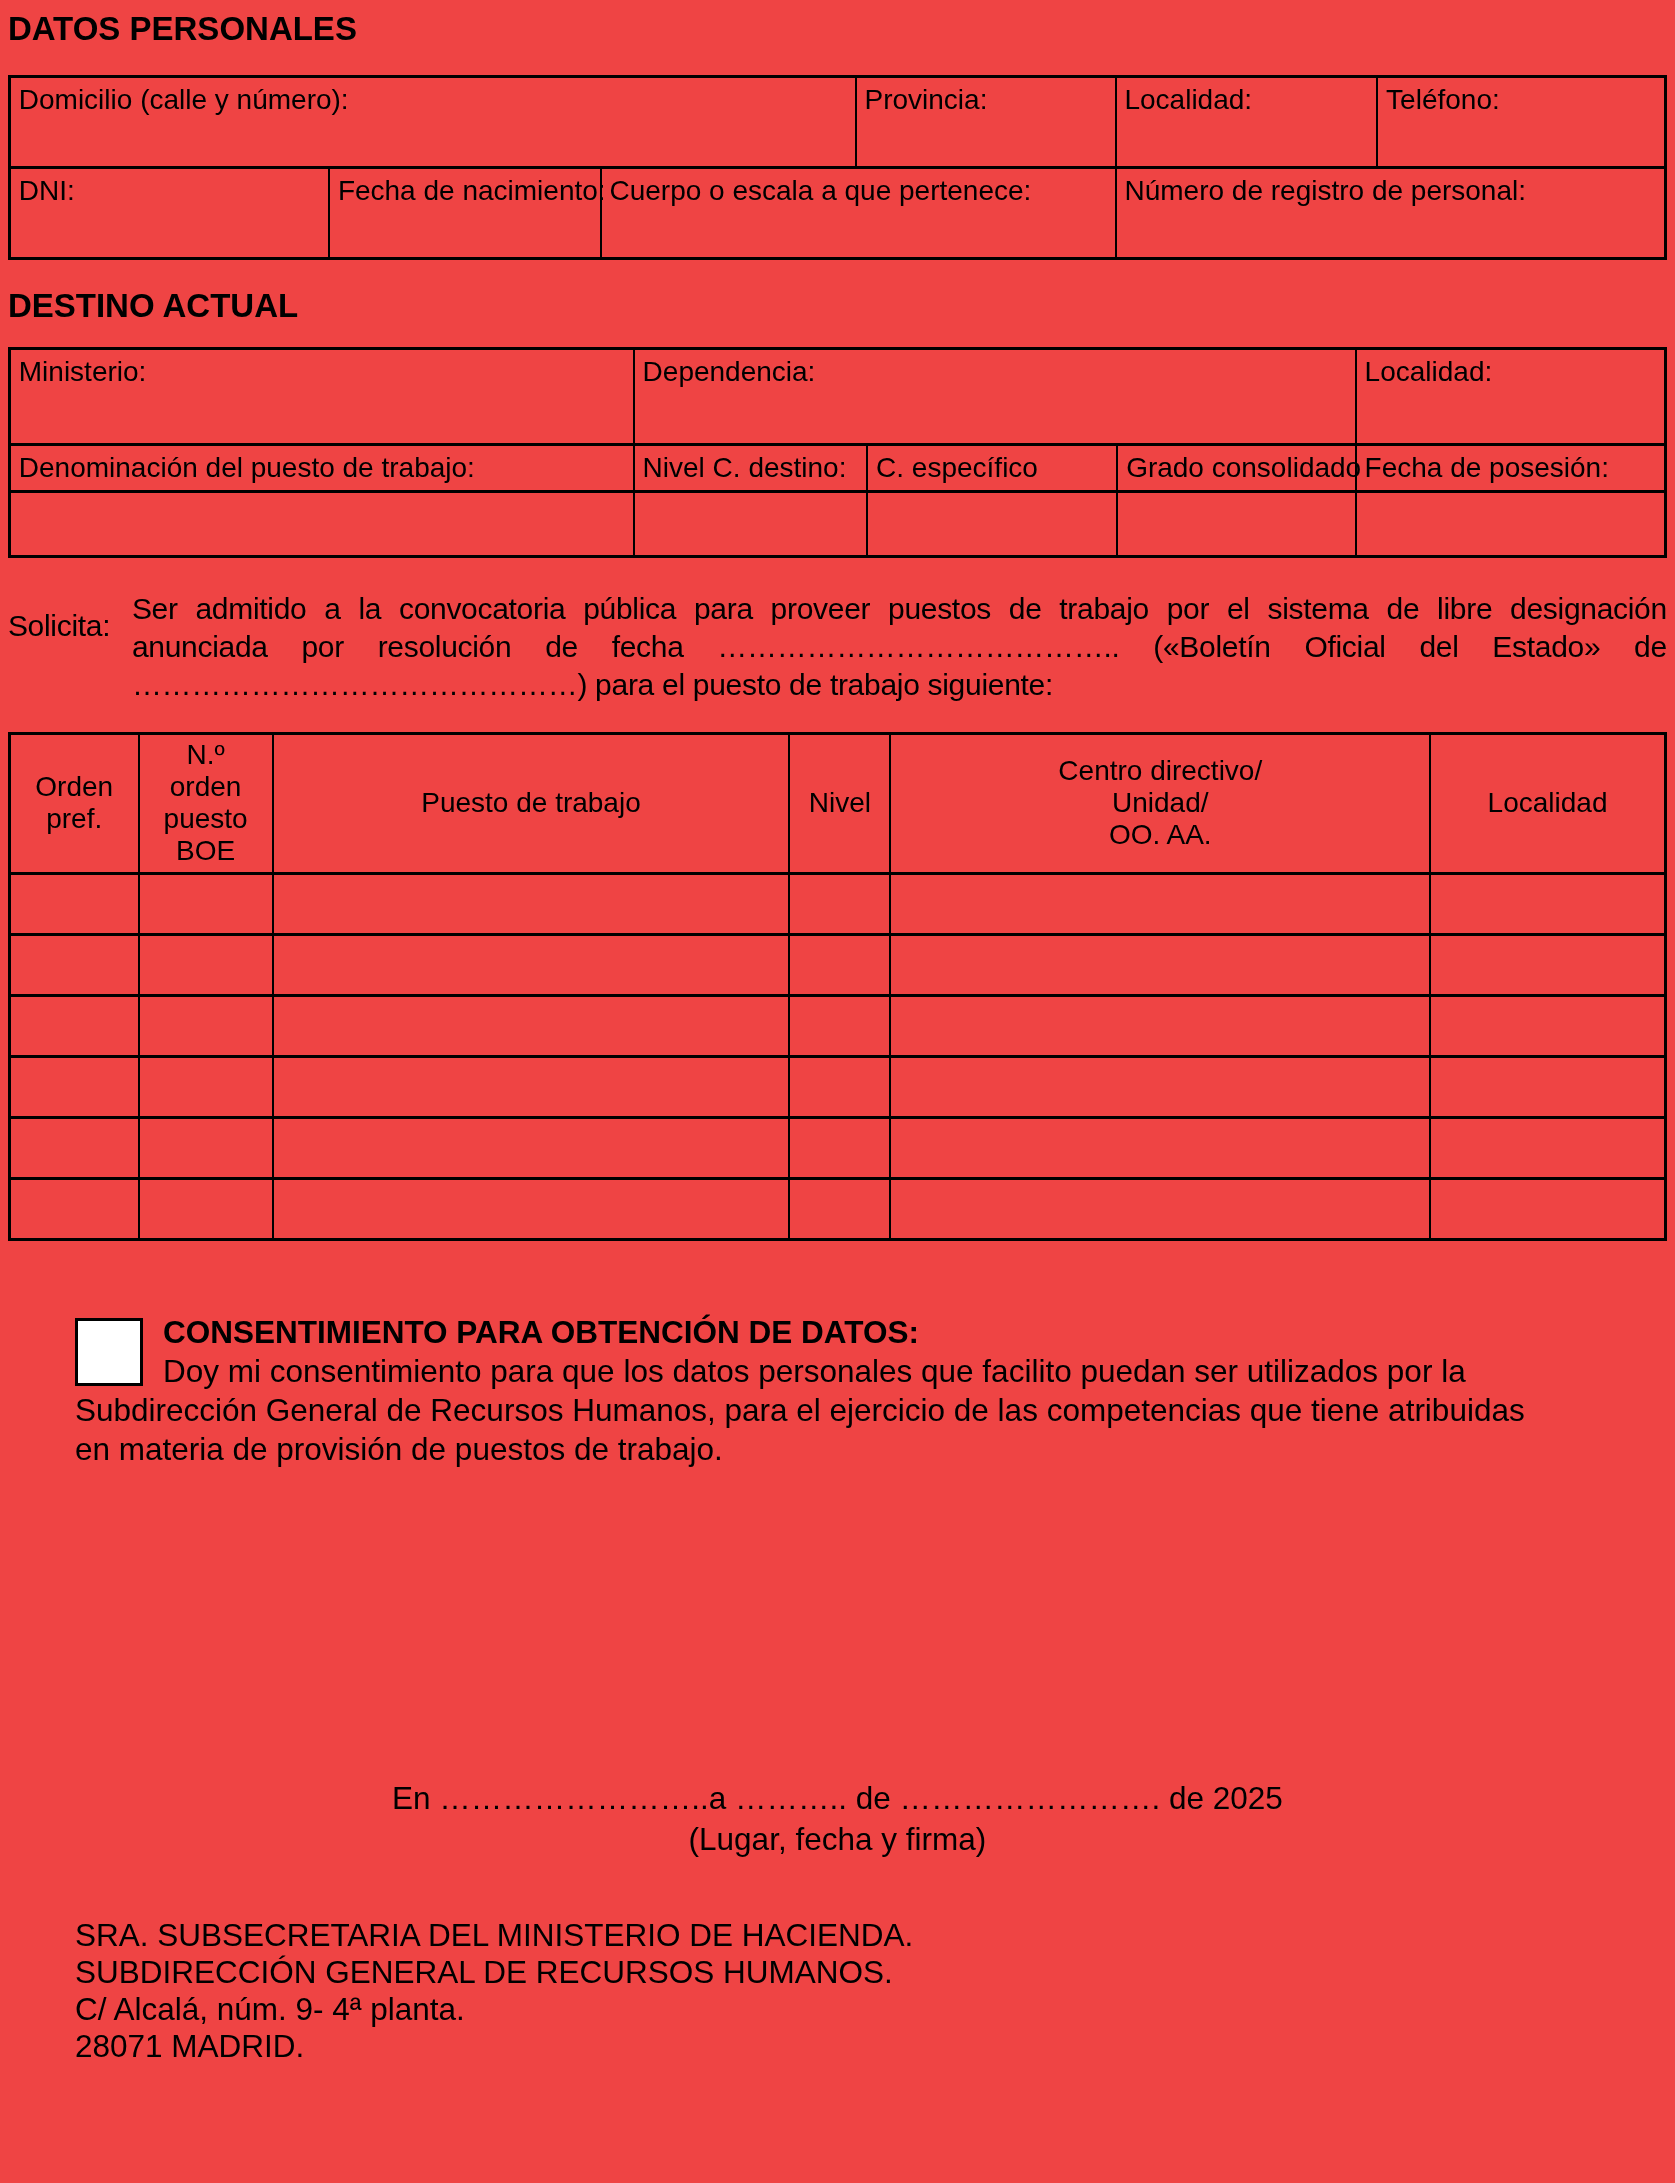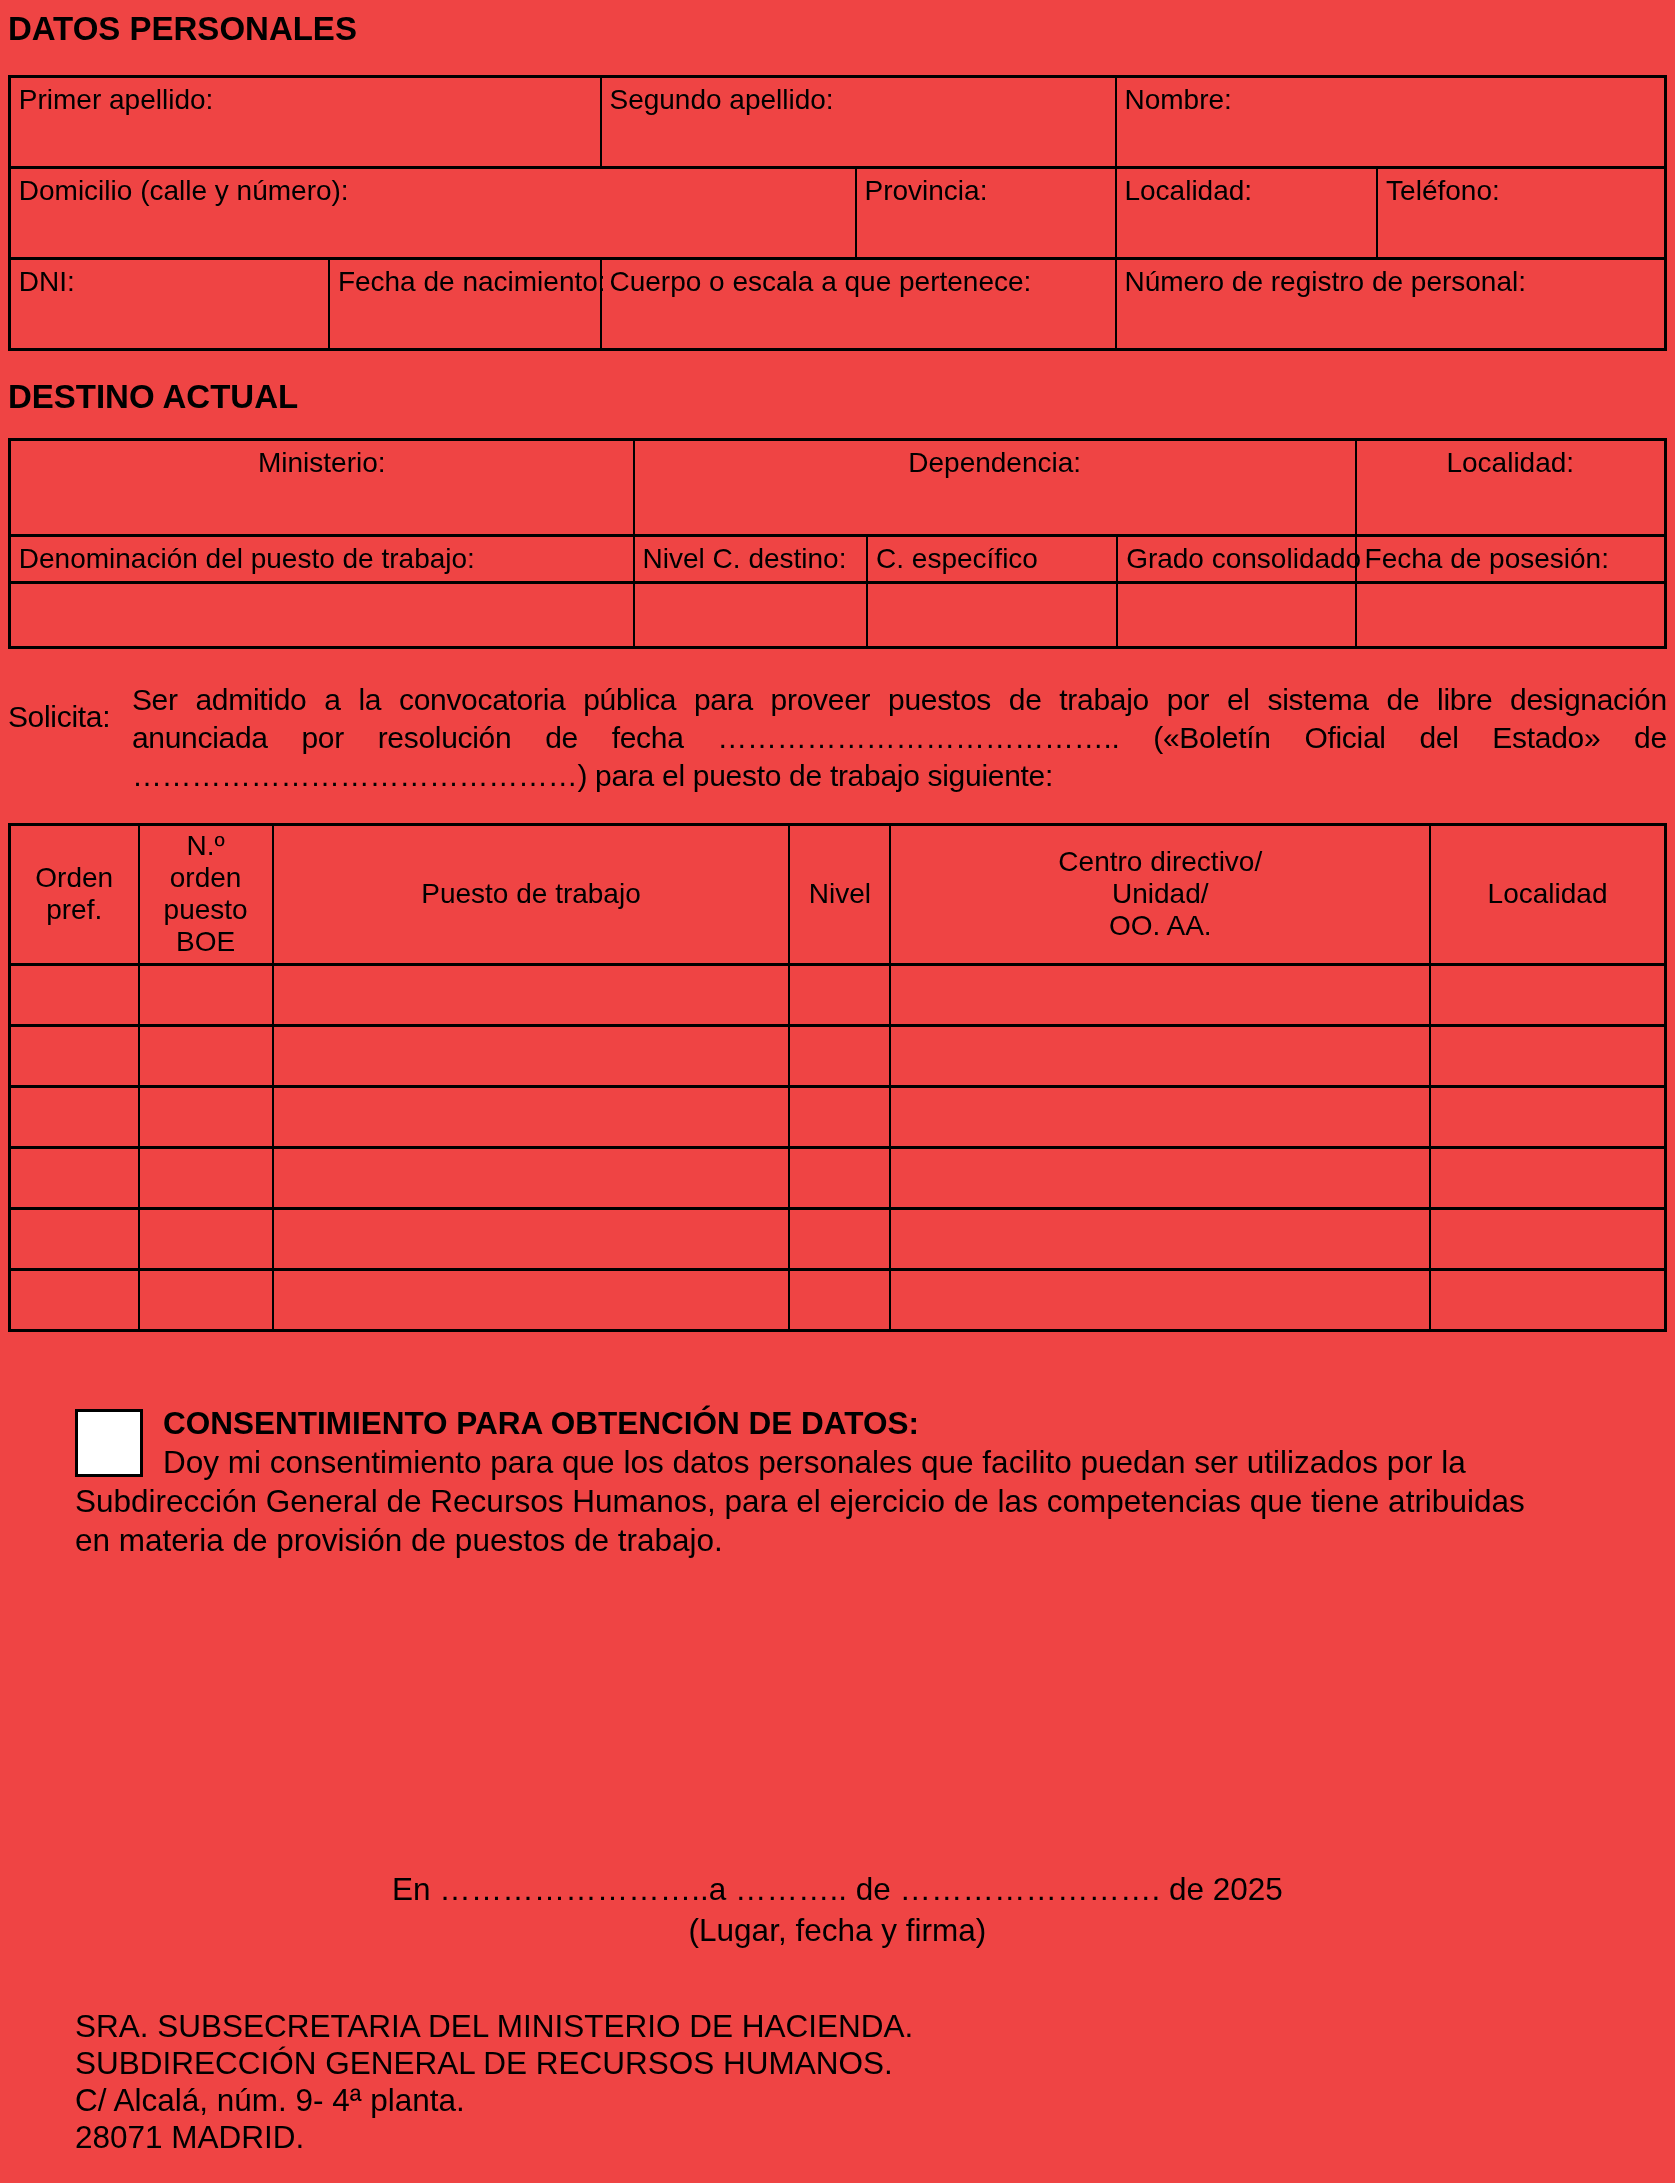--- a/index.html
+++ b/index.html
@@ -32,21 +32,21 @@
     border-bottom: 3.9px solid #000;
     vertical-align: top;
     padding: 6.3px 7.9px;
     font-size: 28px;
   }
   td .lbl { white-space: nowrap; }
   .t1 { margin-top: 27px; }
   .t1 tr { height: 91px; }
   .h2 { margin-top: 27px; }
   .t2 { margin-top: 22px; }
-  .t2 .r1 { height: 96px; text-align: center; }
+  .t2 .r1 { height: 96px; }
   .t2 .r2 { height: 41px; }
   .t2 .r3 { height: 65px; }
   .t3 { margin-top: 28px; }
   .t3 .hdr td {
     height: 118px;
     vertical-align: middle;
     text-align: center;
     white-space: pre-line;
     padding: 4.7px 6.3px;
   }
@@ -108,25 +108,20 @@
   <table class="t1">
     <colgroup>
       <col style="width:19.3%">
         <col style="width:16.4%">
         <col style="width:15.4%">
       <col style="width:15.7%">
         <col style="width:15.8%">
         <col style="width:17.4%">
     </colgroup>
     <tbody>
-        <tr>
-      <td colspan="2"><span class="lbl">Primer apellido:</span></td>
-      <td colspan="2"><span class="lbl">Segundo apellido:</span></td>
-      <td colspan="2"><span class="lbl">Nombre:</span></td>
-    </tr>
     <tr>
       <td colspan="3"><span class="lbl">Domicilio (calle y número):</span></td>
       <td><span class="lbl">Provincia:</span></td>
       <td><span class="lbl">Localidad:</span></td>
       <td><span class="lbl">Teléfono:</span></td>
     </tr>
     <tr>
       <td><span class="lbl">DNI:</span></td>
       <td><span class="lbl">Fecha de nacimiento:</span></td>
       <td colspan="2"><span class="lbl">Cuerpo o escala a que pertenece:</span></td>

